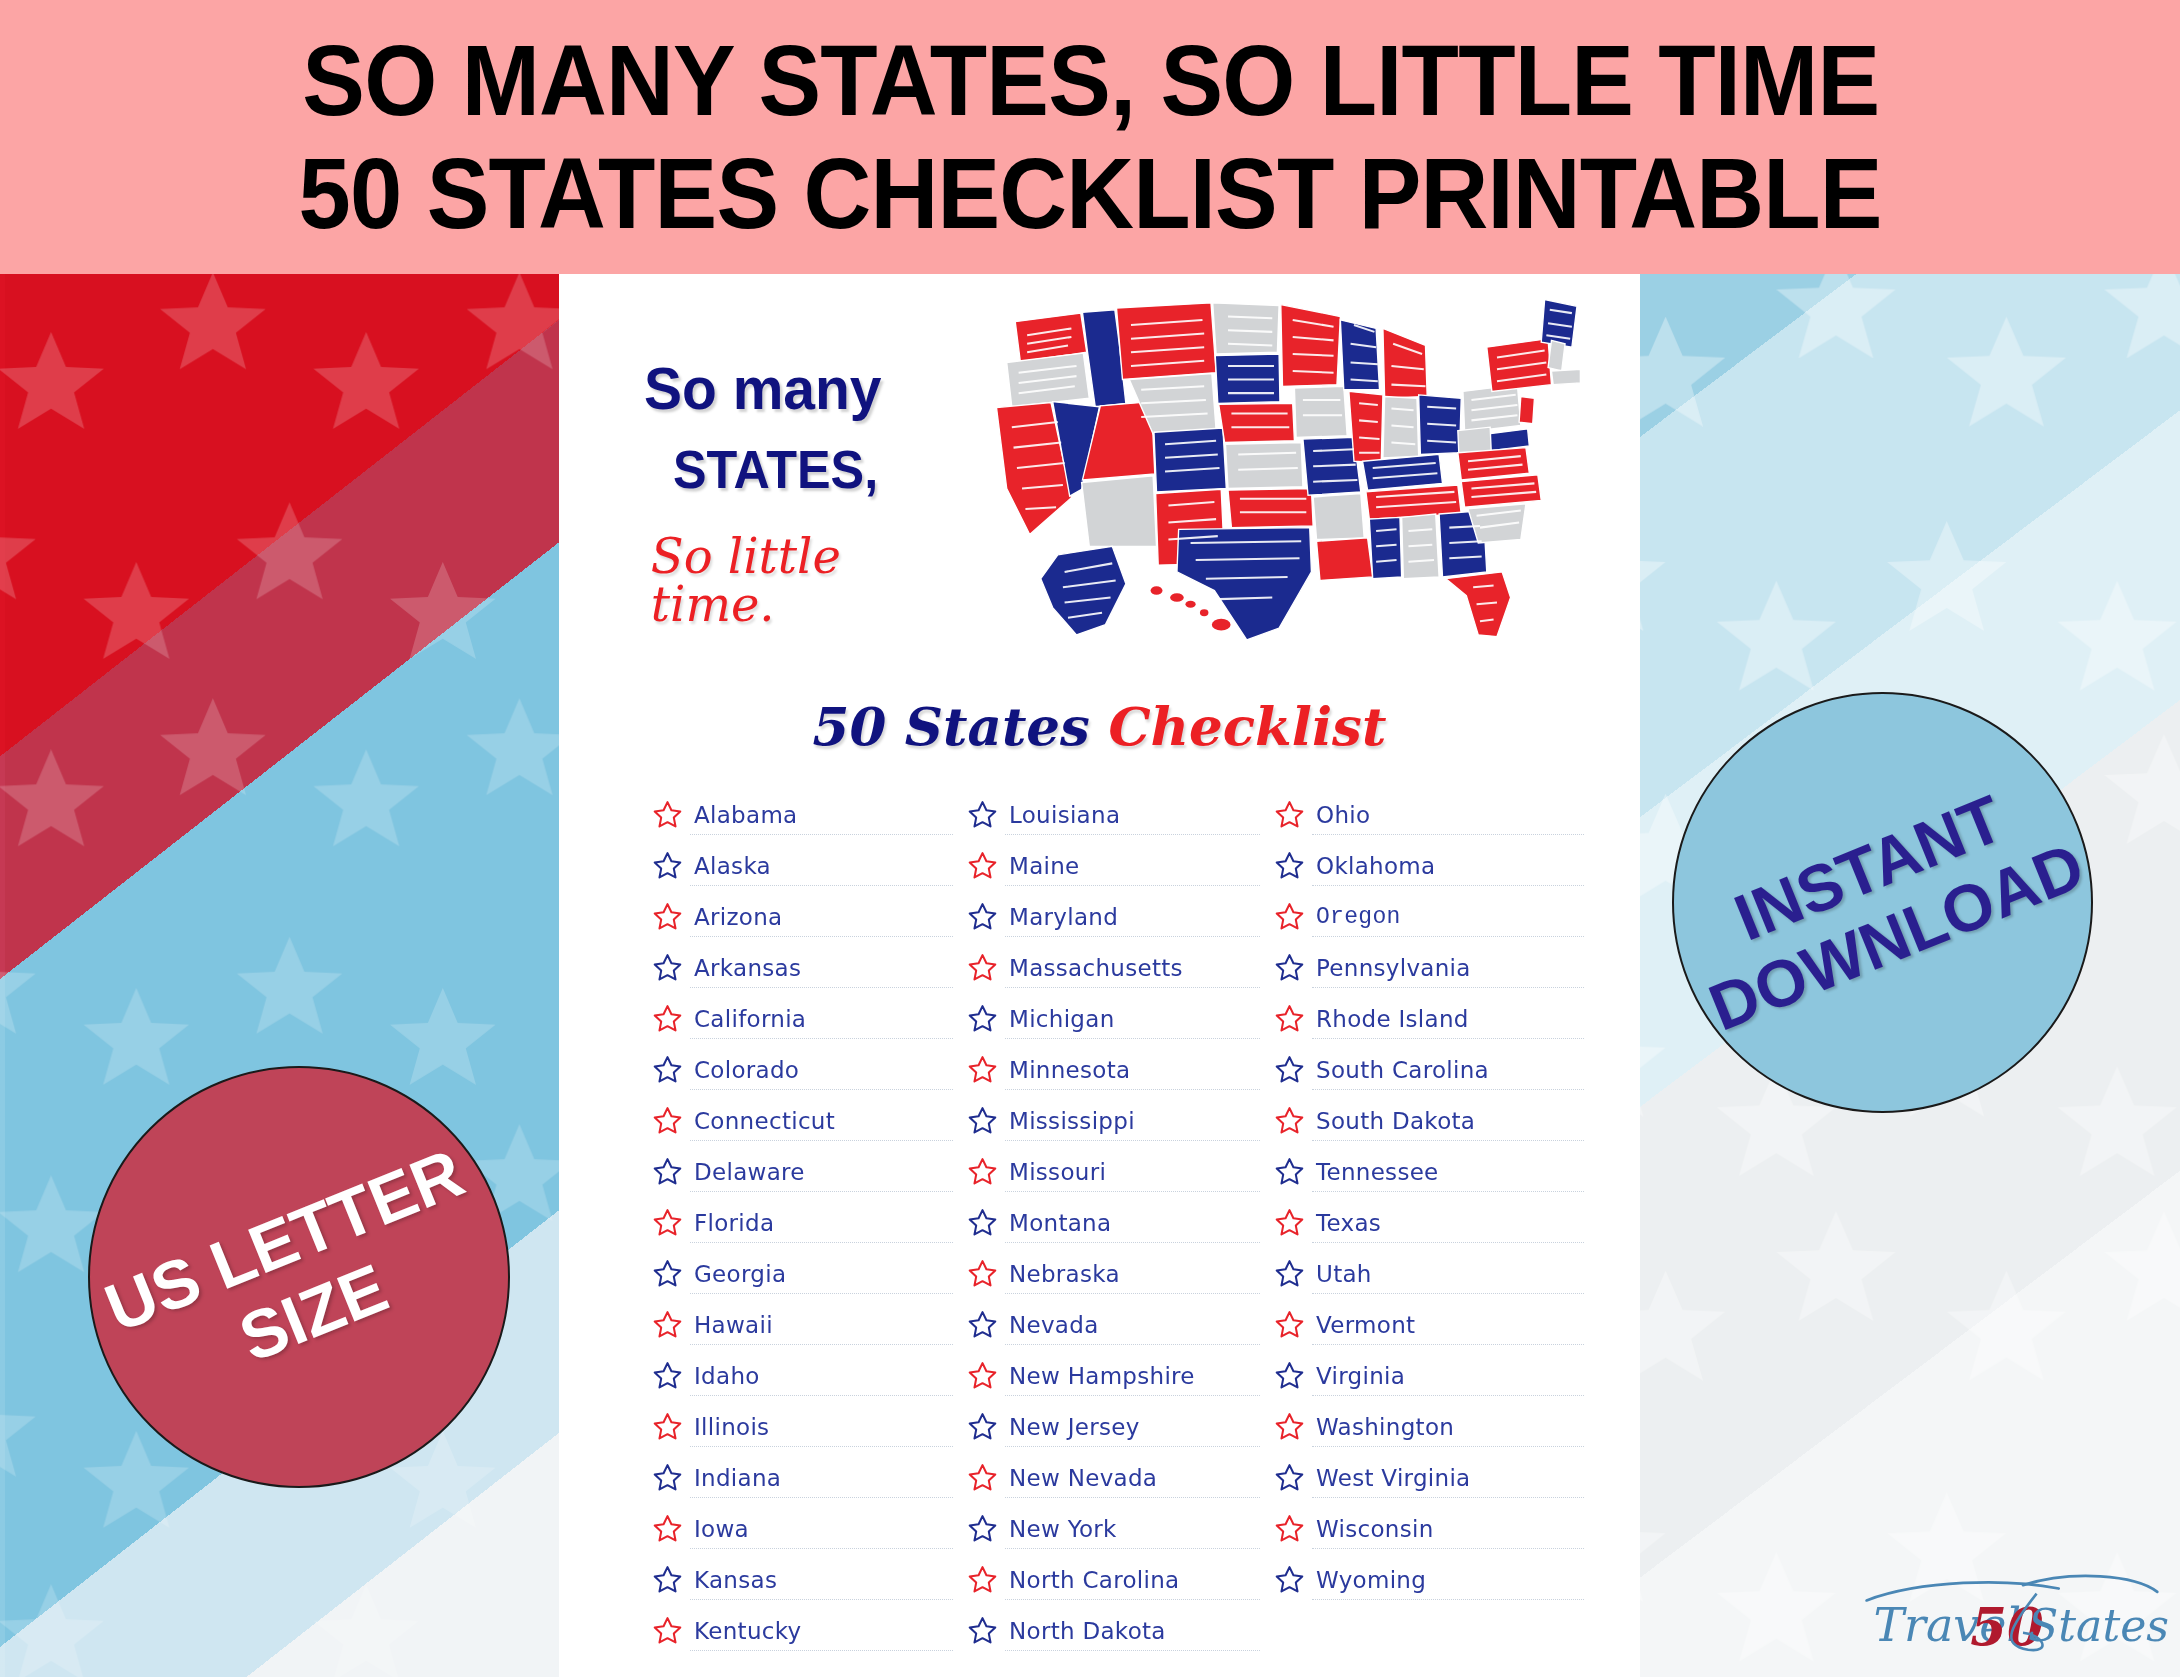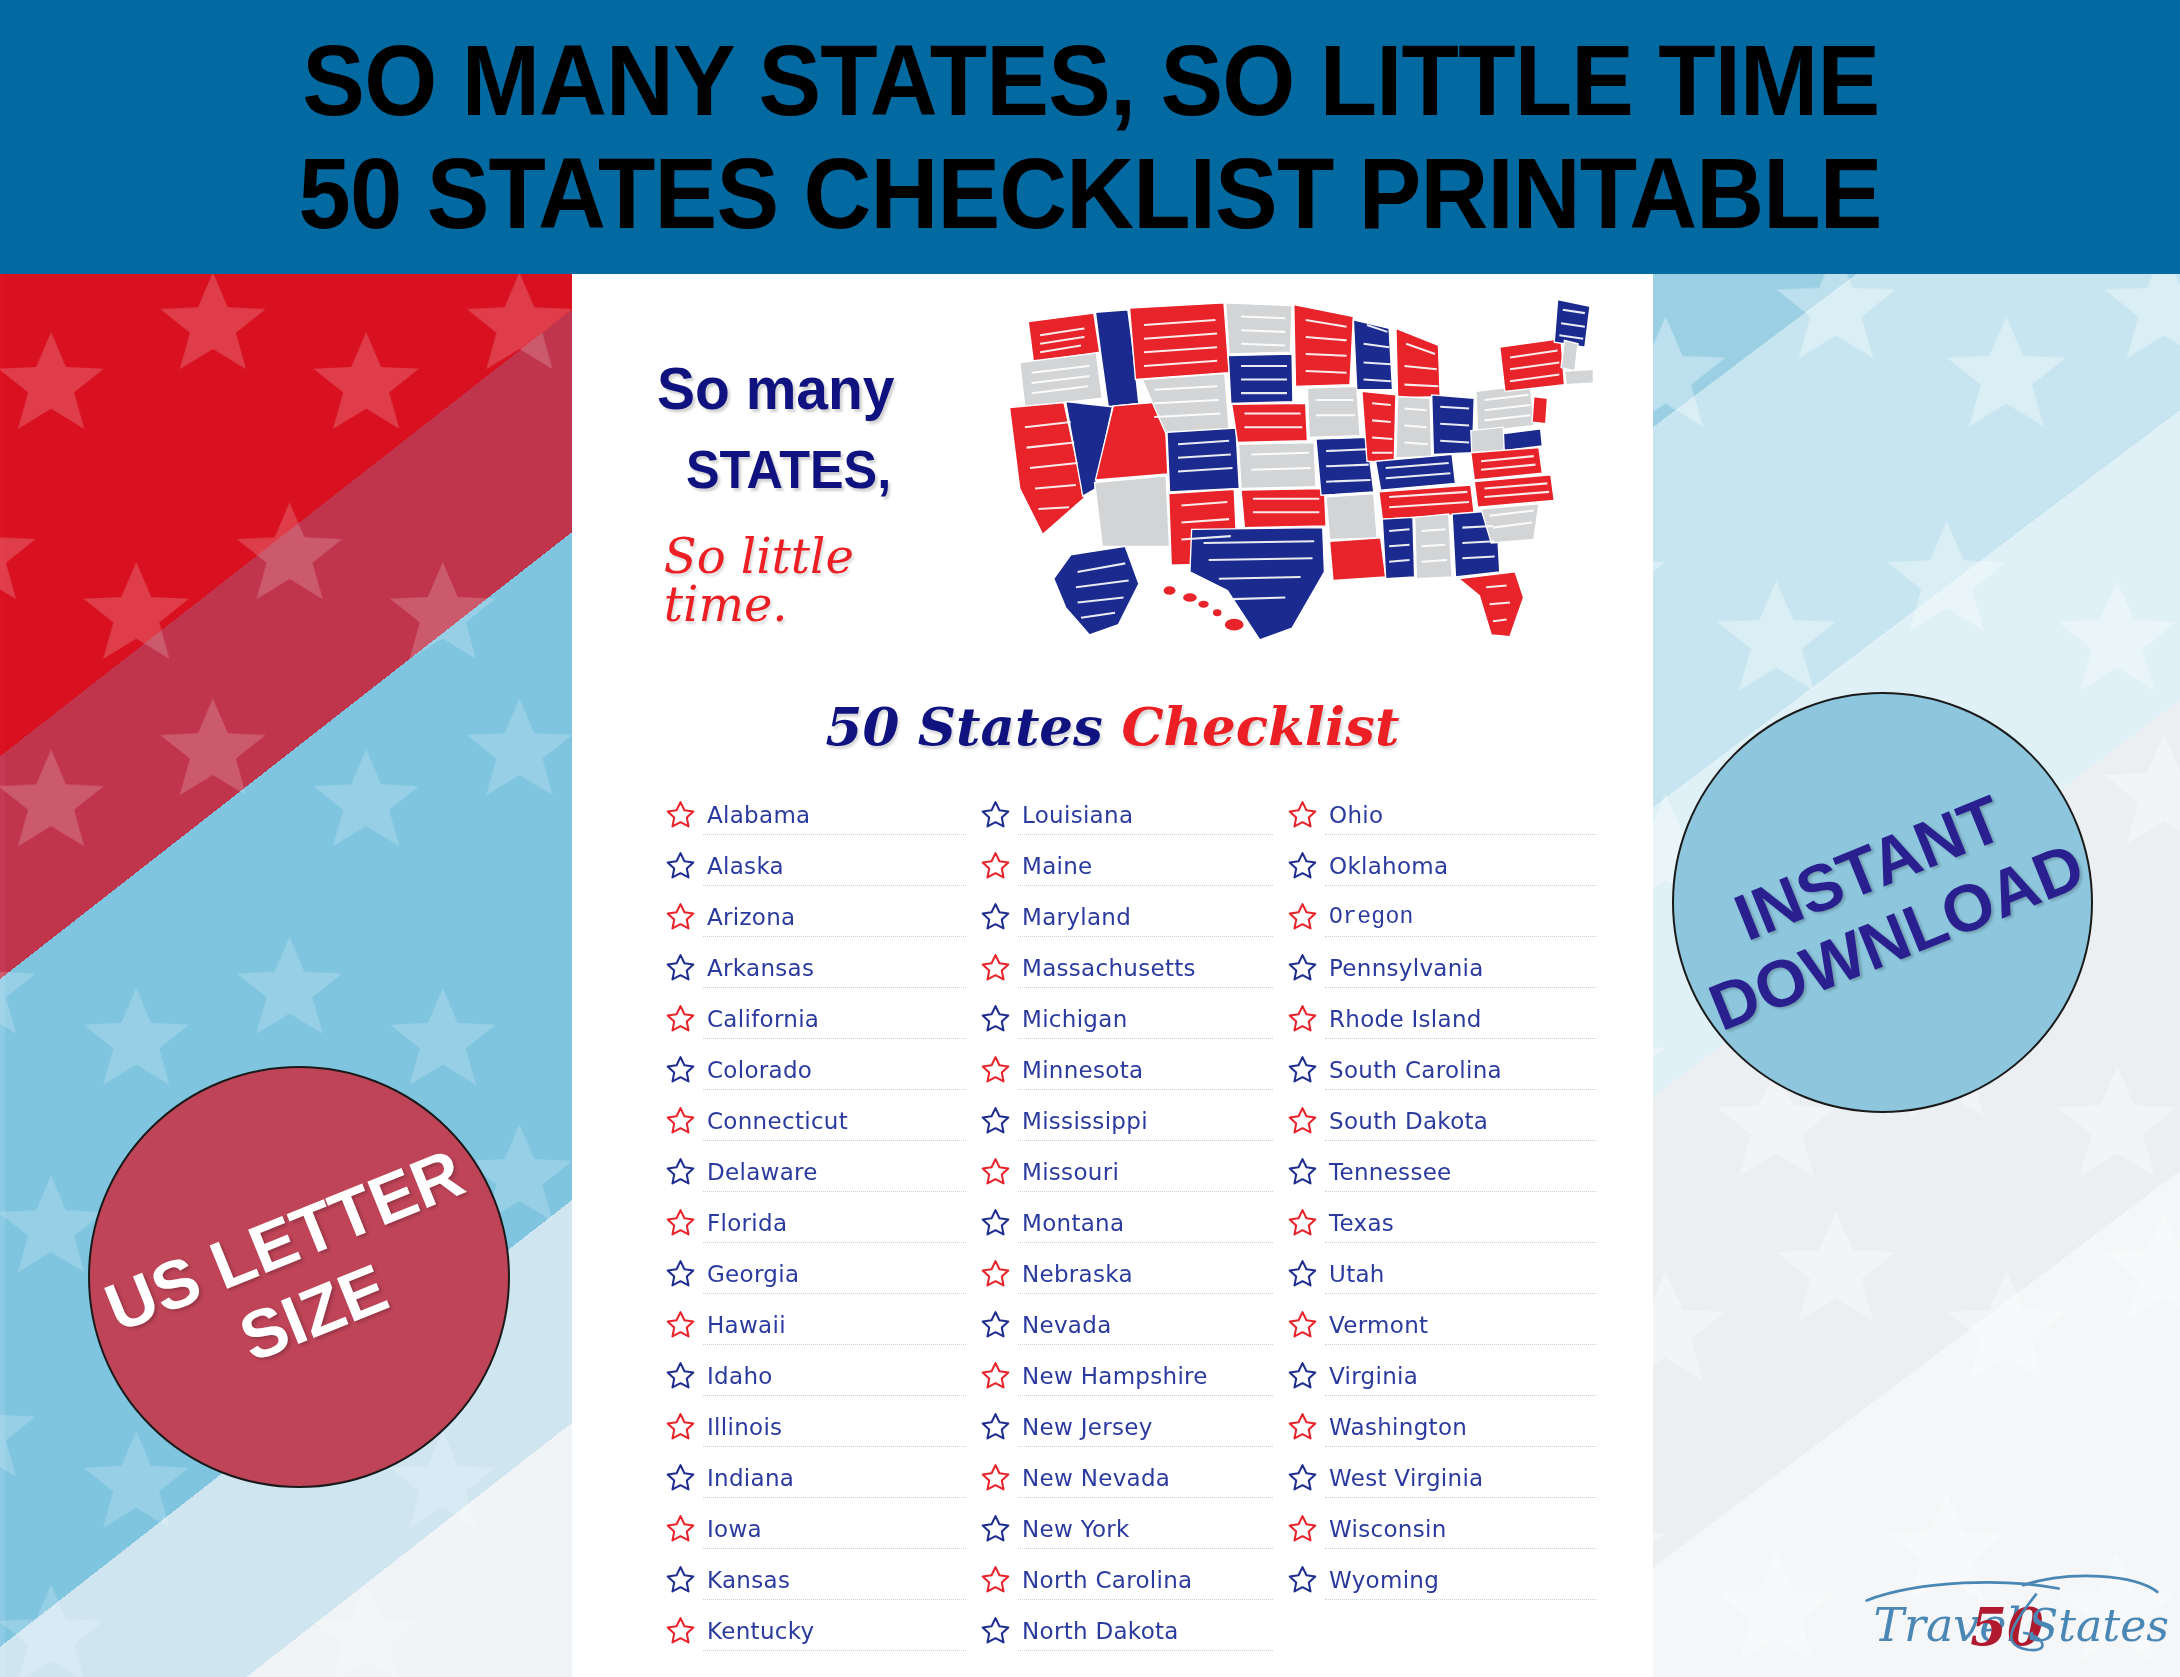--- a/index.html
+++ b/index.html
@@ -8,21 +8,21 @@
     background: #ffffff;
     font-family: "Liberation Sans", sans-serif;
     overflow: hidden;
   }
 
   #stage { position: relative; width: 2181px; height: 1677px; overflow: hidden; }
 
   
   .header-band {
     position: absolute; left: 0; top: 0; width: 2181px; height: 274px;
-    background: #0369a1;
+    background: #fca5a5;
     display: flex; flex-direction: column;
     align-items: center; justify-content: center;
   }
   .header-line {
     color: #000000;
     font-weight: 700;
     font-size: 101px;
     line-height: 1.12;
     letter-spacing: -0.9px;
     transform: scaleX(0.93);
@@ -61,21 +61,21 @@
         #eceff1 46% 72%,
         #f4f6f7 72% 100%);
   }
   .bg-right-stars {
     position: absolute; left: 1640px; top: 0; width: 541px; height: 1403px;
     opacity: .55;
   }
 
   
   .page-card {
-    position: absolute; left: 572px; top: 274px;
+    position: absolute; left: 559px; top: 274px;
     width: 1081px; height: 1403px;
     background: #ffffff;
   }
 
   
   .tagline { position: absolute; left: 85px; top: 85px; width: 264px; }
   .tag-l1 {
     color: #10137f; font-weight: 700; font-size: 60px; line-height: 1.0;
     transform: scaleX(0.95); transform-origin: left center;
     text-shadow: 2.6px 3.4px 2.6px rgba(0,0,0,.18);

